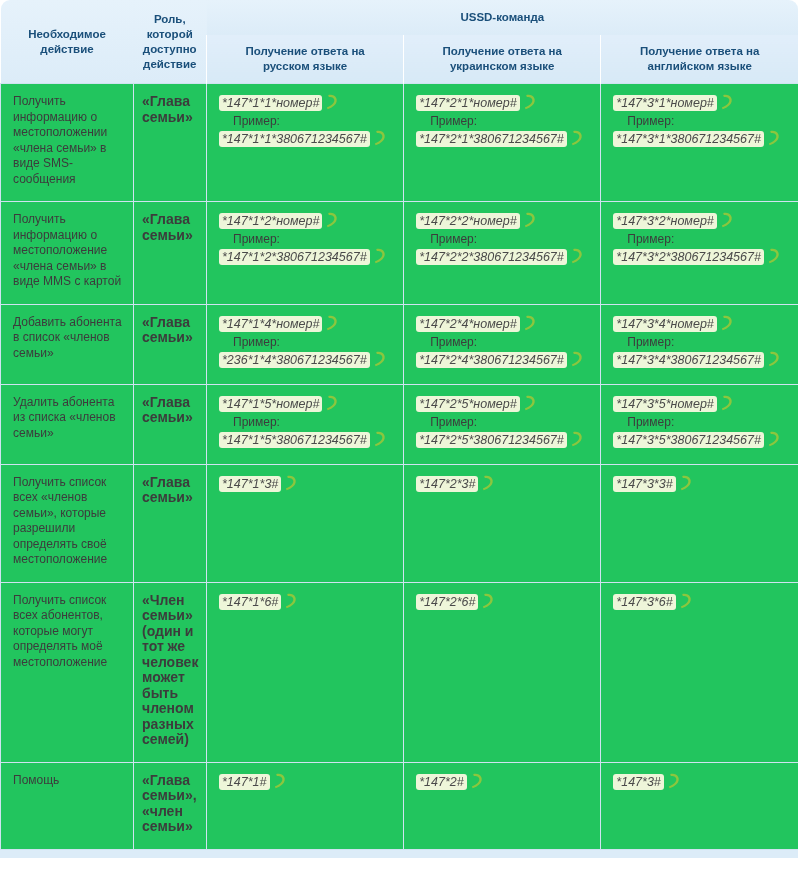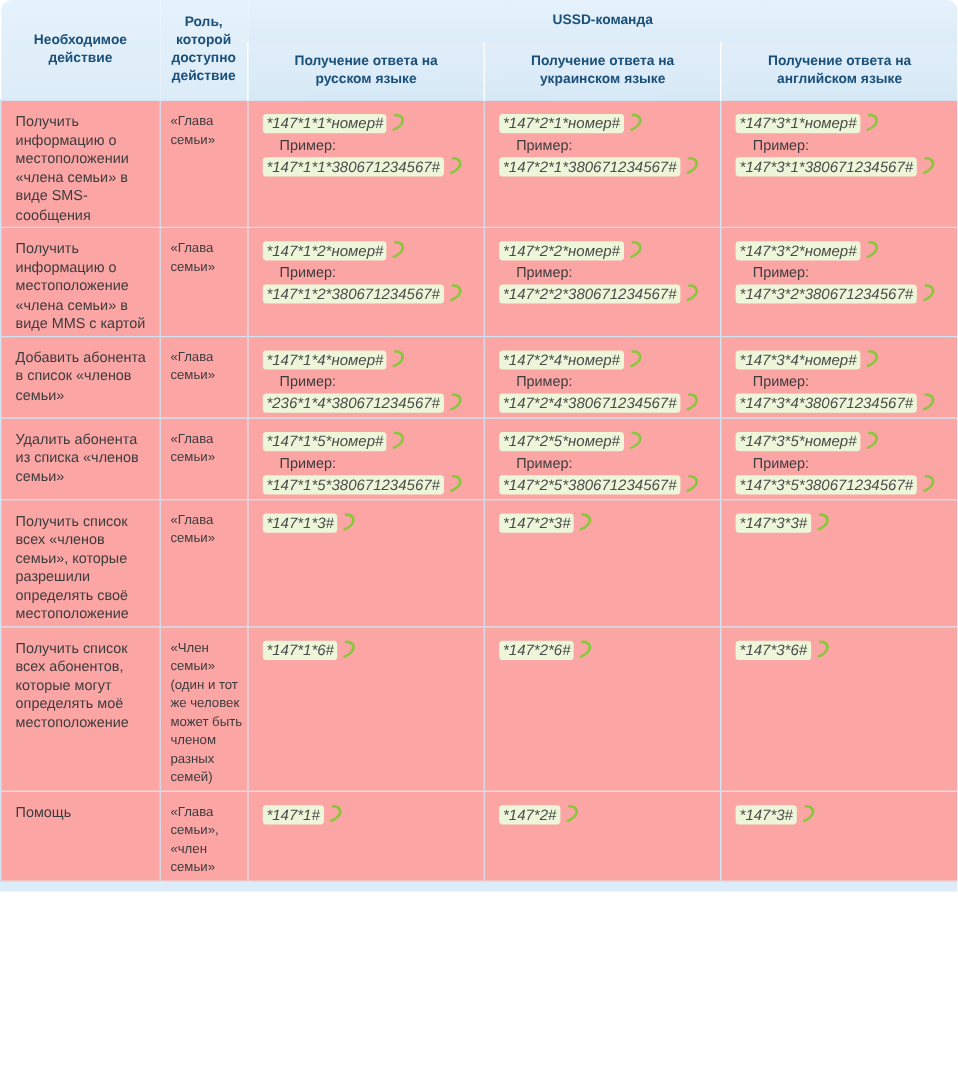--- a/index.html
+++ b/index.html
@@ -56,36 +56,37 @@
   }
   th.hdr-sub-ru  { width: 197px; }
   th.hdr-sub-ua  { width: 195px; }
   th.hdr-sub-en  { width: 200px; text-align: center; }
 
   
   td {
     vertical-align: top;
     border-top: 1px solid #cfe3f0;
     border-left: 1px solid #cfe3f0;
-    padding: 10px 9px 2px 9px;
+    padding: 10px 9px 14px 9px;
     font-size: 12px;
     line-height: 15.5px;
     color: #3c3c3c;
-    background: #fca5a5;
+    background: #22c55e;
   }
   td.col-action {
     border-left: 1px solid #cfe3f0;
     padding-left: 12px;
     padding-right: 6px;
   }
   td.col-role {
-    font-size: 11px;
+    font-size: 14px;
     line-height: 15.5px;
     padding-left: 8px;
     padding-right: 4px;
+    font-weight: bold;
   }
   td.col-cmd {
     padding-left: 8px;
     padding-right: 6px;
   }
 
   tbody tr:last-child td { border-bottom: 1px solid #cfe3f0; }
 
   .ussd {
     display: inline;

